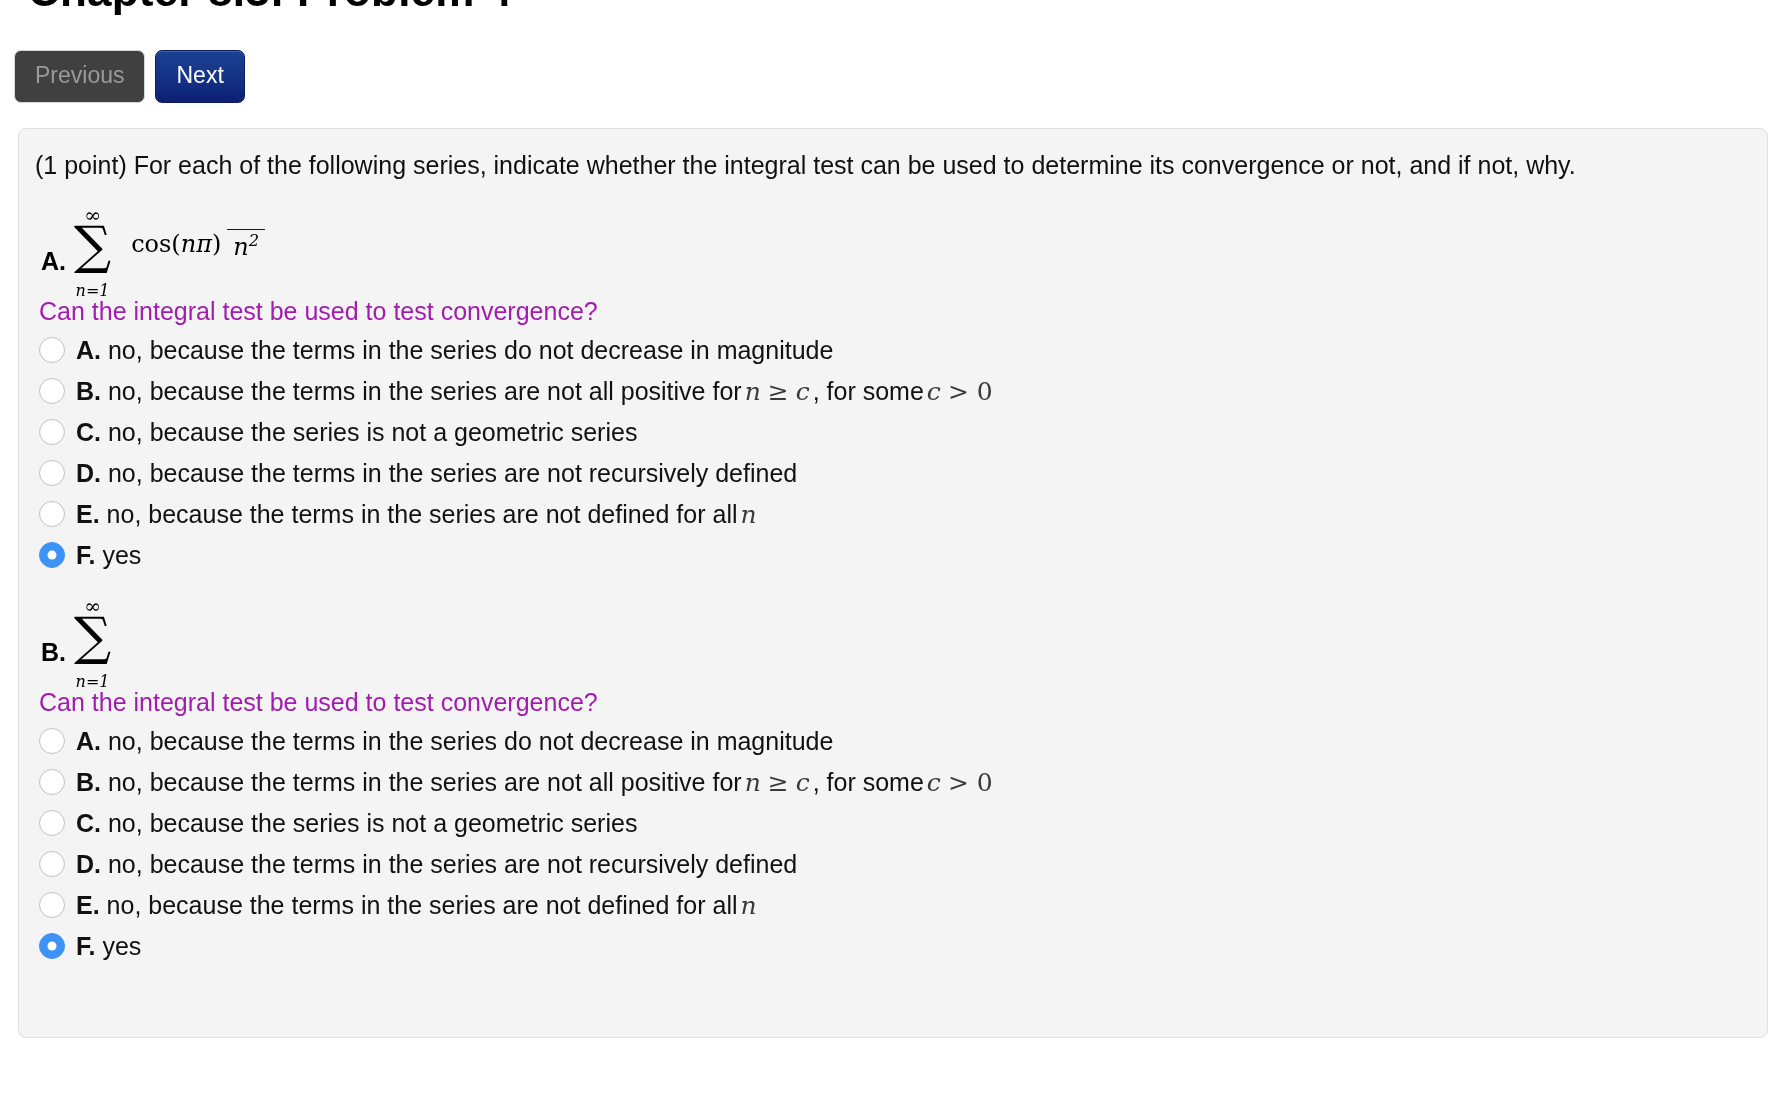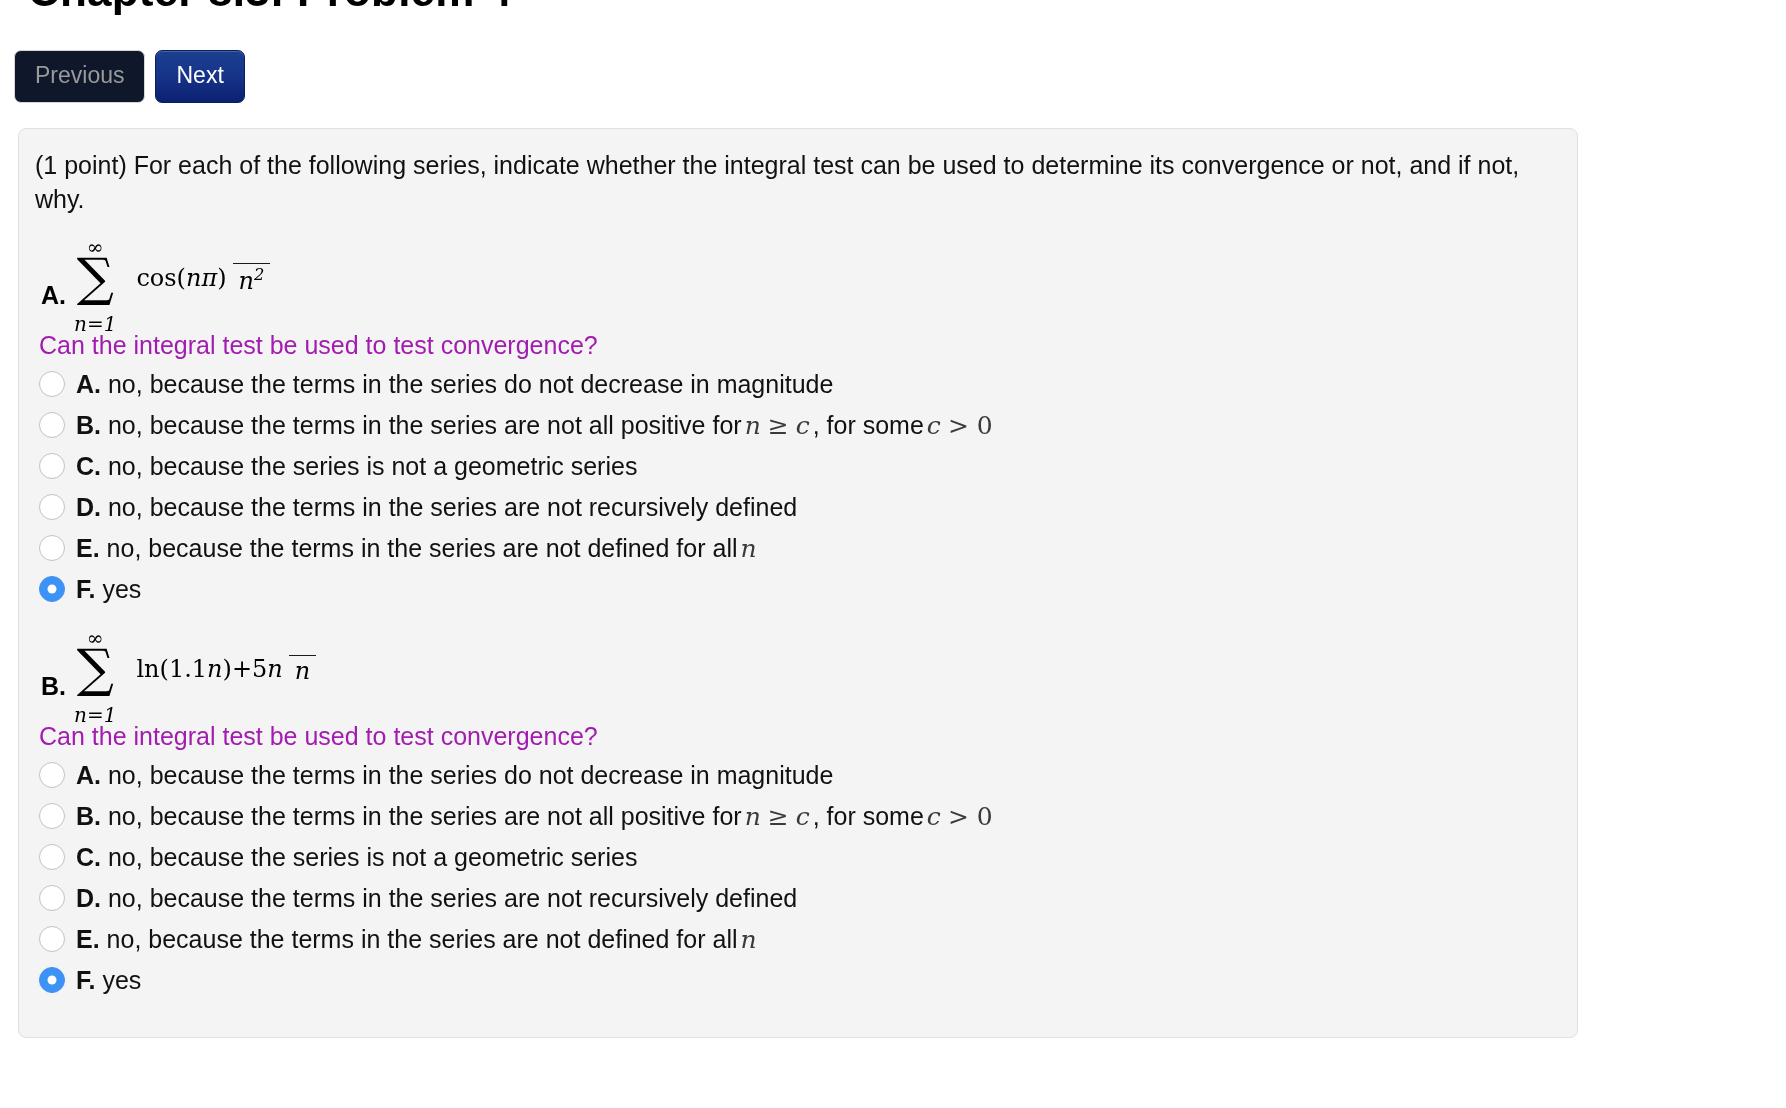--- a/index.html
+++ b/index.html
@@ -42,37 +42,37 @@
     font-size: 23px;
     line-height: 1;
     border-radius: 7px;
     padding: 13px 20px 15px 20px;
     box-sizing: border-box;
     cursor: pointer;
     white-space: nowrap;
     text-align: center;
   }
   .btn-disabled {
-    background: #0f172a;
+    background: #404040;
     border: 1px solid #d6d6d6;
     color: #9a9a9a;
   }
   .btn-primary {
     background: linear-gradient(to bottom, #1b3f8f 0%, #16358a 45%, #0c2071 100%);
     border: 1px solid #0b1d63;
     color: #ffffff;
     box-shadow: inset 0 1px 0 rgba(255,255,255,0.18);
   }
 
   
   .panel {
     position: absolute;
     top: 128px;
     left: 18px;
-    width: 1560px;
+    width: 1750px;
     min-height: 910px;
     background: #f4f4f4;
     border: 1px solid #e0e0e0;
     border-radius: 8px;
     box-sizing: border-box;
     padding: 18px 26px 30px 16px;
   }
 
   .prompt {
     font-size: 25px;
@@ -113,21 +113,21 @@
     font-size: 20px;
     font-style: normal;
     margin-bottom: -2px;
   }
   .sigma-main {
     font-size: 52px;
     font-family: "DejaVu Serif", serif;
     line-height: 0.86;
   }
   .sigma-sub {
-    font-size: 20px;
+    font-size: 16px;
     font-style: italic;
     margin-top: 15px;
   }
 
   
   .frac {
     display: inline-flex;
     flex-direction: row;
     align-items: center;
     font-family: "DejaVu Serif", serif;
@@ -275,24 +275,20 @@
   </div>
 
   <div class="series-block">
     <div class="series-line">
       <span class="series-letter">B.</span>
       <span class="sigma-group">
         <span class="sigma-sup">∞</span>
         <span class="sigma-main">∑</span>
         <span class="sigma-sub">n=1</span>
       </span>
-      <span class="frac">
-        <span class="frac-num"><span class="mup">ln</span><span class="mup">(</span><span class="mup">1.1</span><span class="mi">n</span><span class="mup">)</span><span class="mup">+5</span><span class="mi">n</span></span>
-        <span class="frac-den"><span class="mi">n</span></span>
-      </span>
     </div>
 
     <div class="question">Can the integral test be used to test convergence?</div>
 
     <div class="option-row">
       <span class="radio"></span>
       <span class="option-label"><span class="option-key">A.</span> <span>no, because the terms in the series do not decrease in magnitude</span></span>
     </div>
 
     <div class="option-row">

